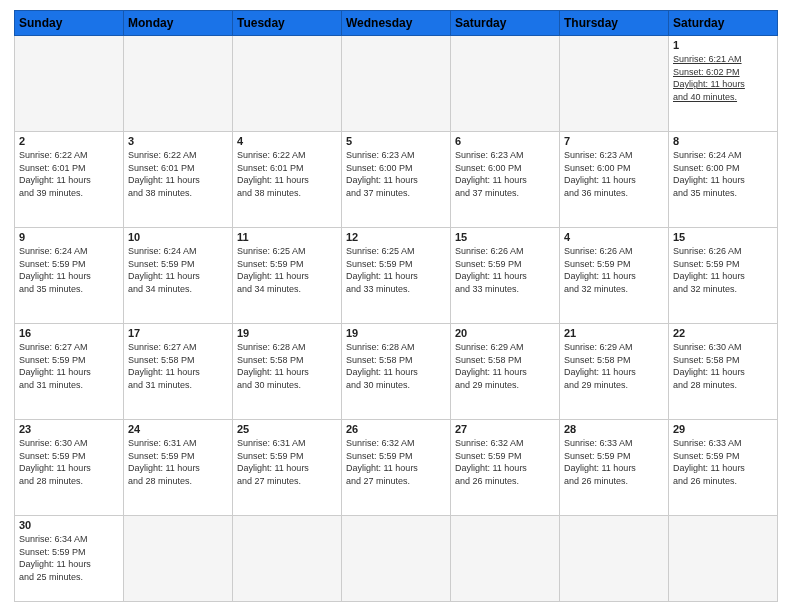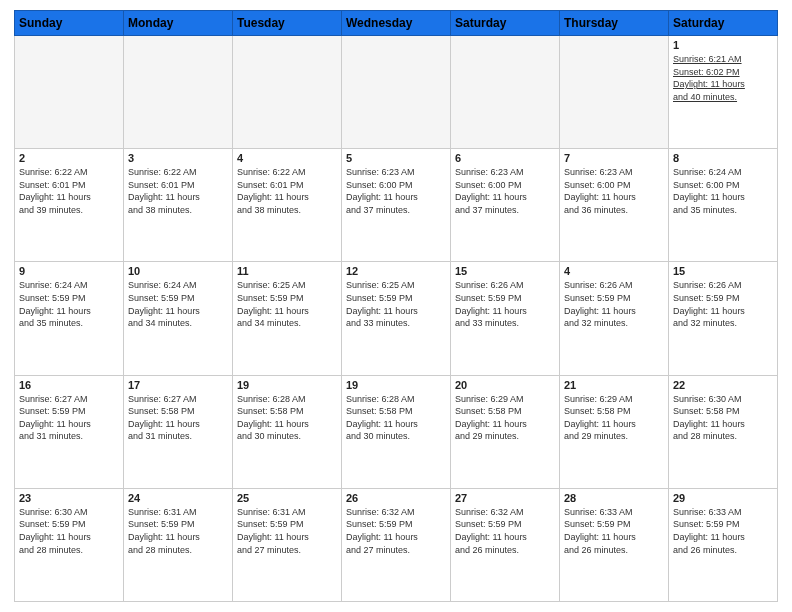--- a/index.html
+++ b/index.html
@@ -329,15 +329,30 @@
 and 26 minutes.</div>
           </td>
           <td>
             <span class="day-num">29</span>
             <div class="day-info" style="white-space: pre-line;">Sunrise: 6:33 AM
 Sunset: 5:59 PM
 Daylight: 11 hours
 and 26 minutes.</div>
           </td>
         </tr>
+        <tr>
+          <td class="last-row">
+            <span class="day-num">30</span>
+            <div class="day-info" style="white-space: pre-line;">Sunrise: 6:34 AM
+Sunset: 5:59 PM
+Daylight: 11 hours
+and 25 minutes.</div>
+          </td>
+          <td class="empty last-row"></td>
+          <td class="empty last-row"></td>
+          <td class="empty last-row"></td>
+          <td class="empty last-row"></td>
+          <td class="empty last-row"></td>
+          <td class="empty last-row"></td>
+        </tr>
       </tbody>
   </table>
 </div>
 
 </body></html>

